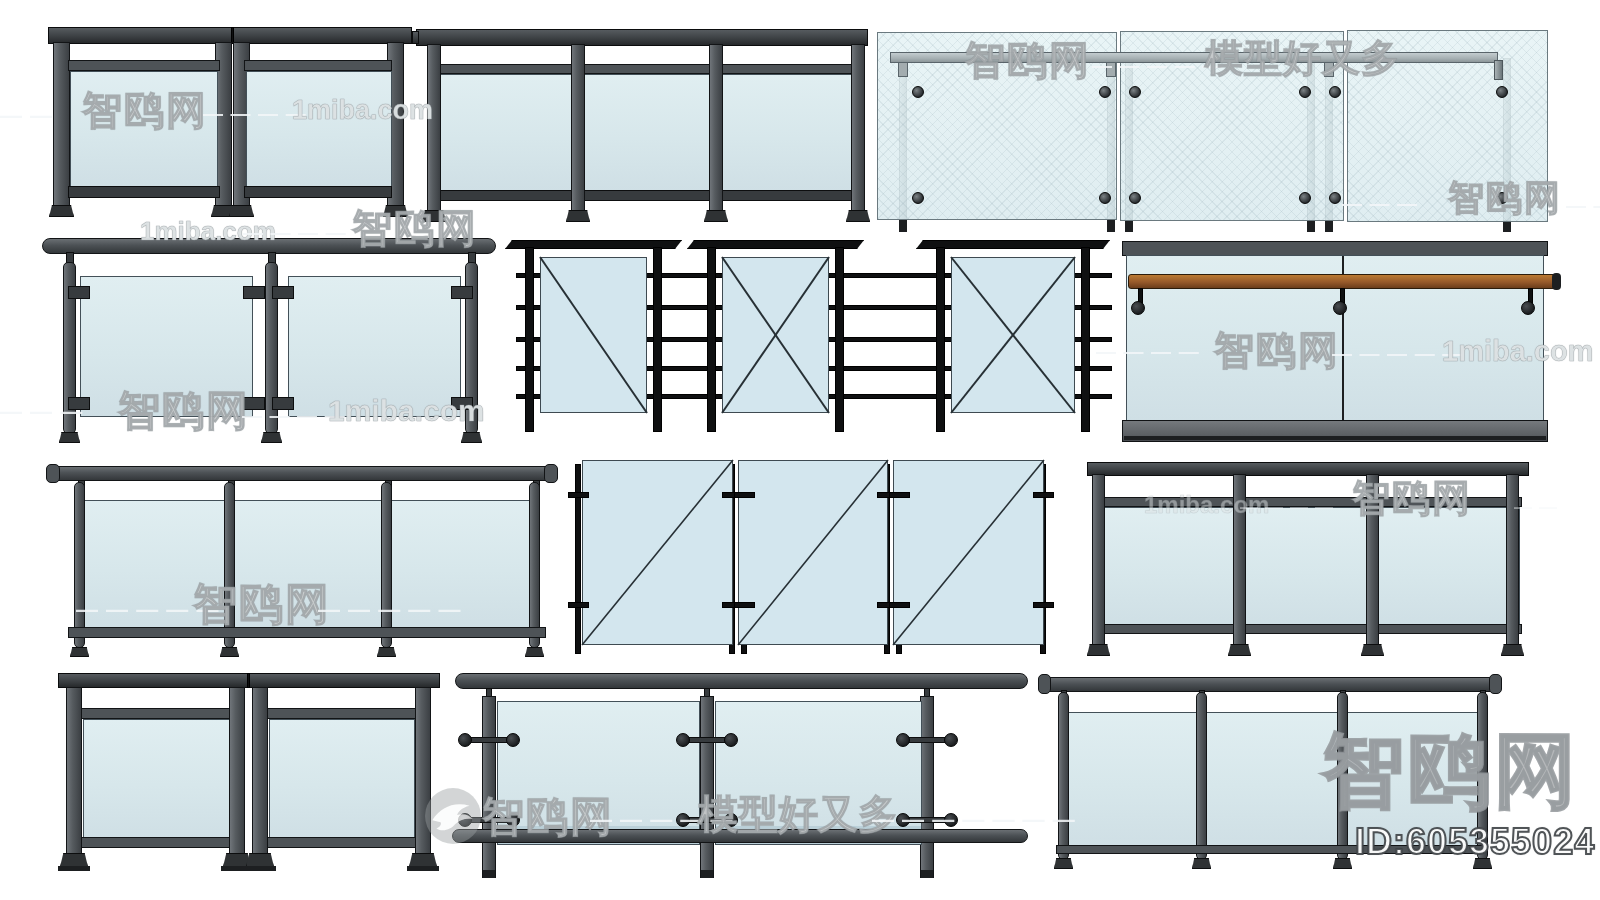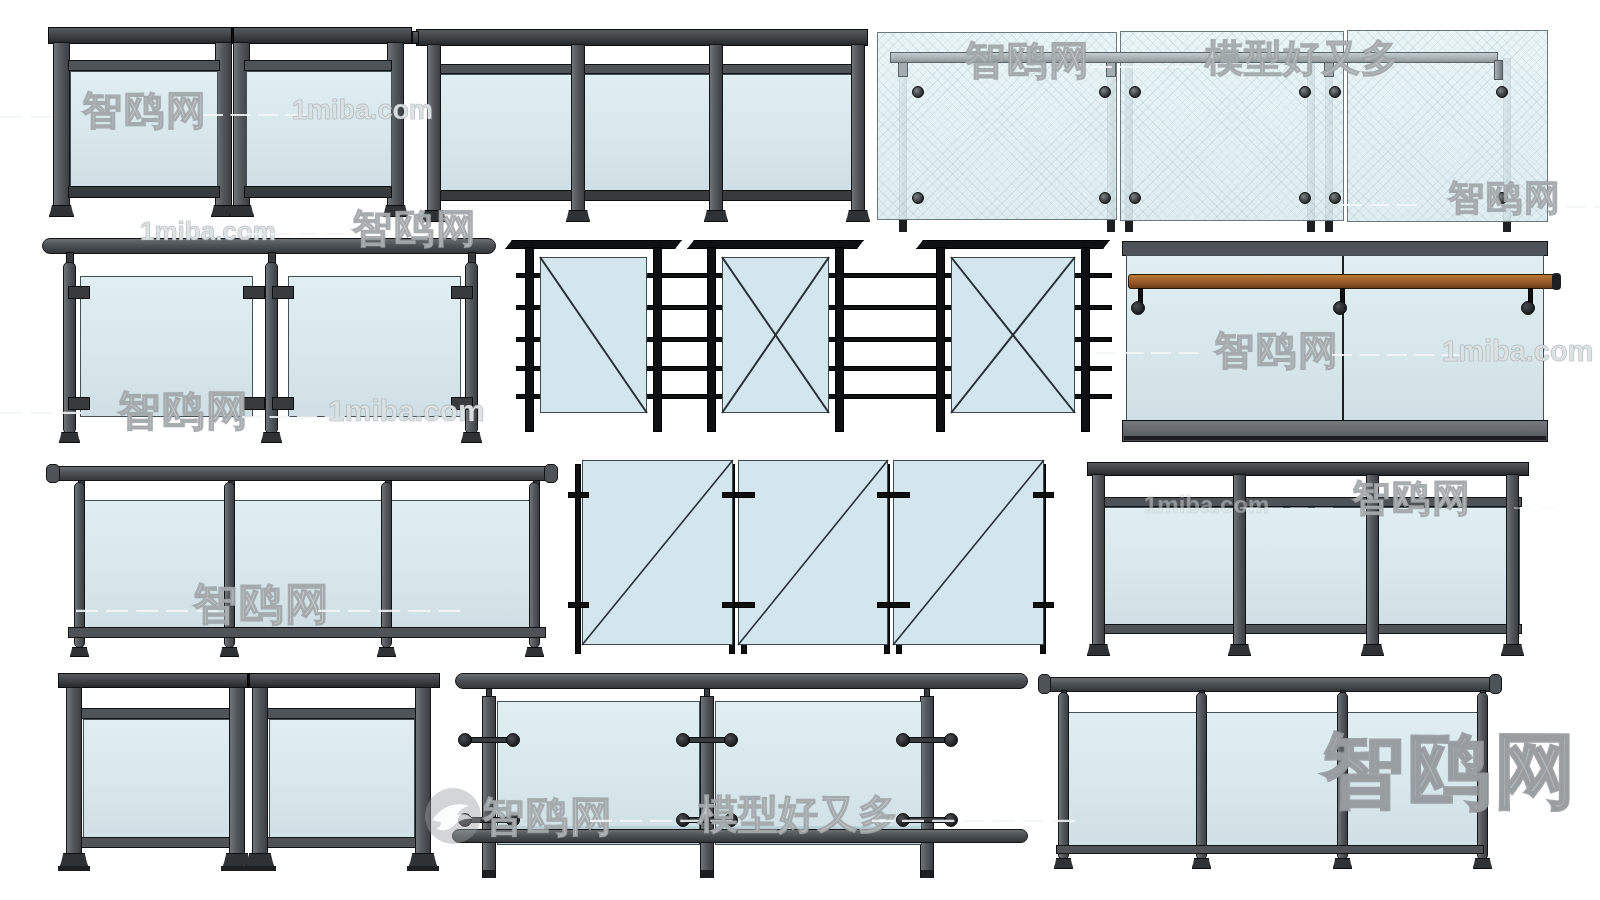--- a/index.html
+++ b/index.html
@@ -86,20 +86,21 @@
   <svg class="abs" style="left:424px;top:787px;width:58px;height:58px;z-index:50;opacity:.8;" viewBox="0 0 56 56">
     <circle cx="28" cy="28" r="27" fill="#9aa0a3" opacity="0.55"></circle>
     <path d="M8 32 C16 20 28 14 44 18 C36 20 33 24 32 27 C38 25 44 27 47 31 C40 30 34 32 30 36 C26 41 18 44 12 40 C16 38 17 36 16 34 Z" fill="#ffffff" opacity="0.92"></path>
   </svg>
   <span class="wm" style="left:482px;top:794px;font-size:42px;">智鸥网</span>
   <span class="wm wm-dash" style="left:590px;top:808px;font-size:22px;">— — — — —</span>
   <span class="wm" style="left:698px;top:792px;font-size:40px;letter-spacing:0;">模型好又多</span>
   <span class="wm wm-dash" style="left:872px;top:808px;font-size:22px;">— — — — — — —</span>
 
   <span class="wm wm-big" style="left:1322px;top:726px;font-size:82px;">智鸥网</span>
+  <span class="wm wm-id" style="left:1355px;top:822px;font-size:36px;">ID:605355024</span>
 <div class="abs cap" style="left: 48px; top: 27px; width: 364px; height: 17px;"></div>
     <div class="abs blackbar" style="left: 231px; top: 27px; width: 3px; height: 17px;"></div>
     <div class="abs post" style="left: 53px; top: 42px; width: 17px; height: 166px;"></div>
     <div class="abs post" style="left: 215px; top: 42px; width: 17px; height: 166px;"></div>
     <div class="abs post" style="left: 233px; top: 42px; width: 17px; height: 166px;"></div>
     <div class="abs post" style="left: 387px; top: 42px; width: 17px; height: 166px;"></div>
     <div class="abs flat" style="left: 68px; top: 60px; width: 152px; height: 11px;"></div>
     <div class="abs flat" style="left: 244px; top: 60px; width: 148px; height: 11px;"></div>
     <div class="abs glass" style="left: 70px; top: 71px; width: 148px; height: 116px;"></div>
     <div class="abs glass" style="left: 246px; top: 71px; width: 146px; height: 116px;"></div>

